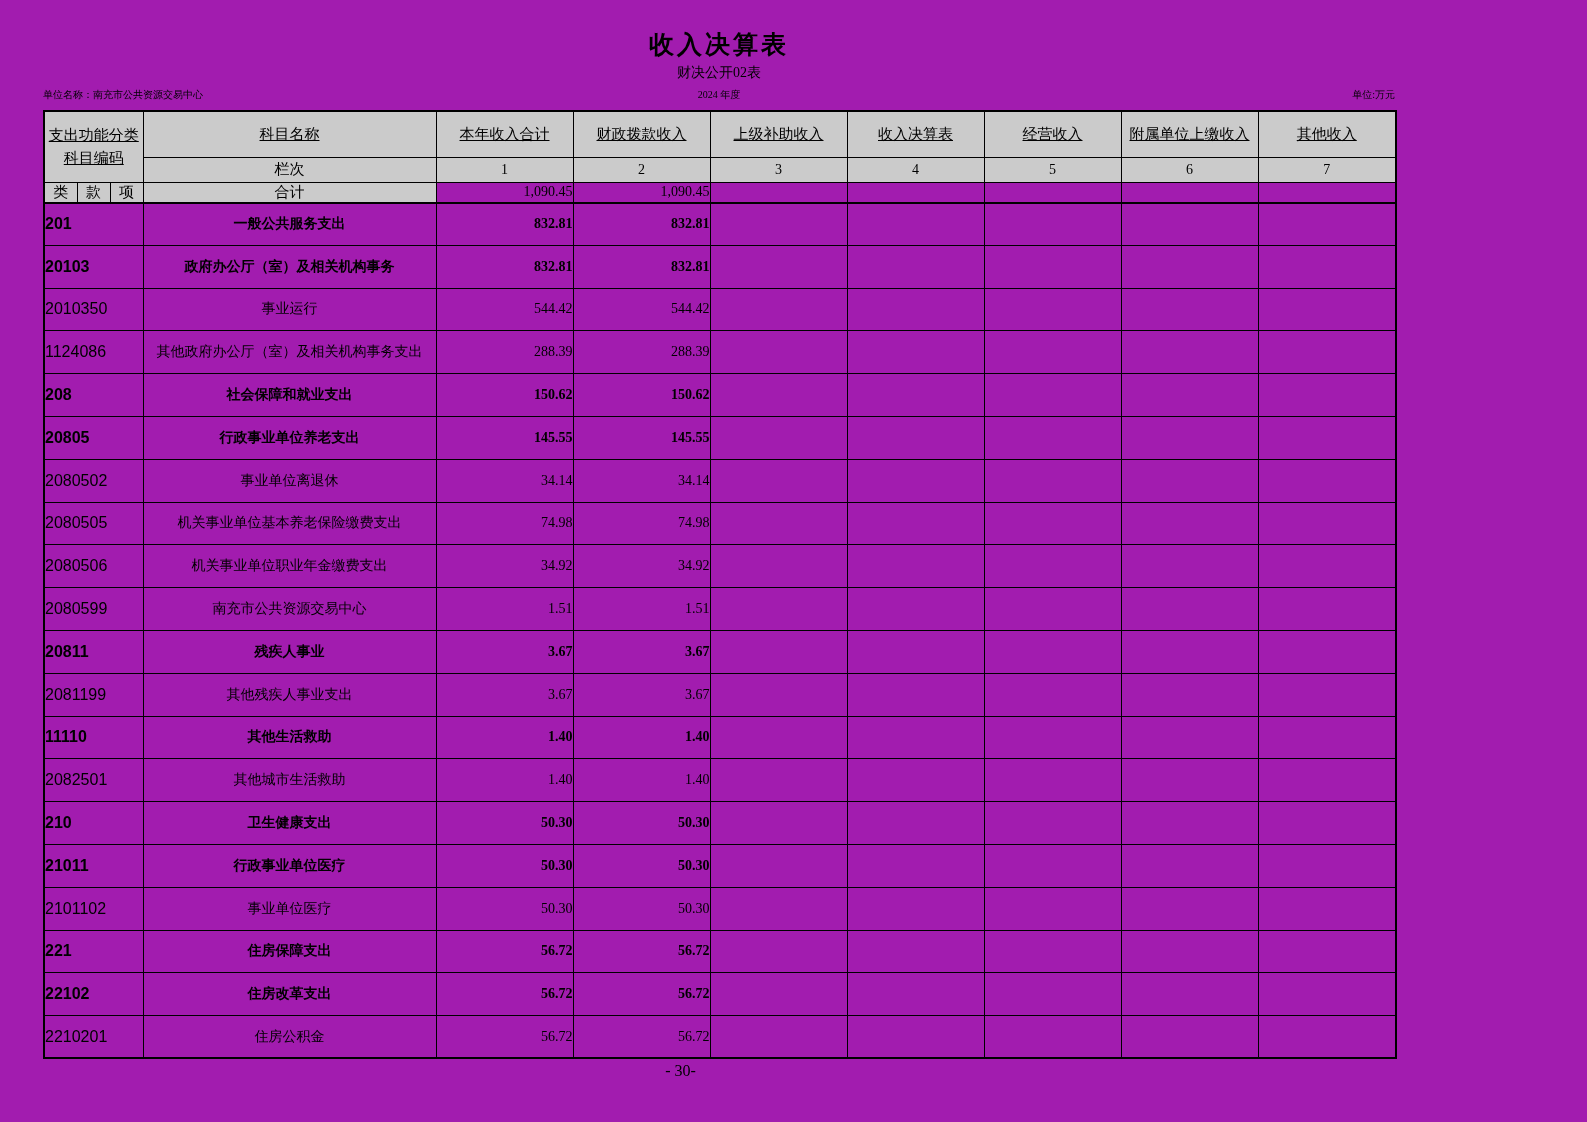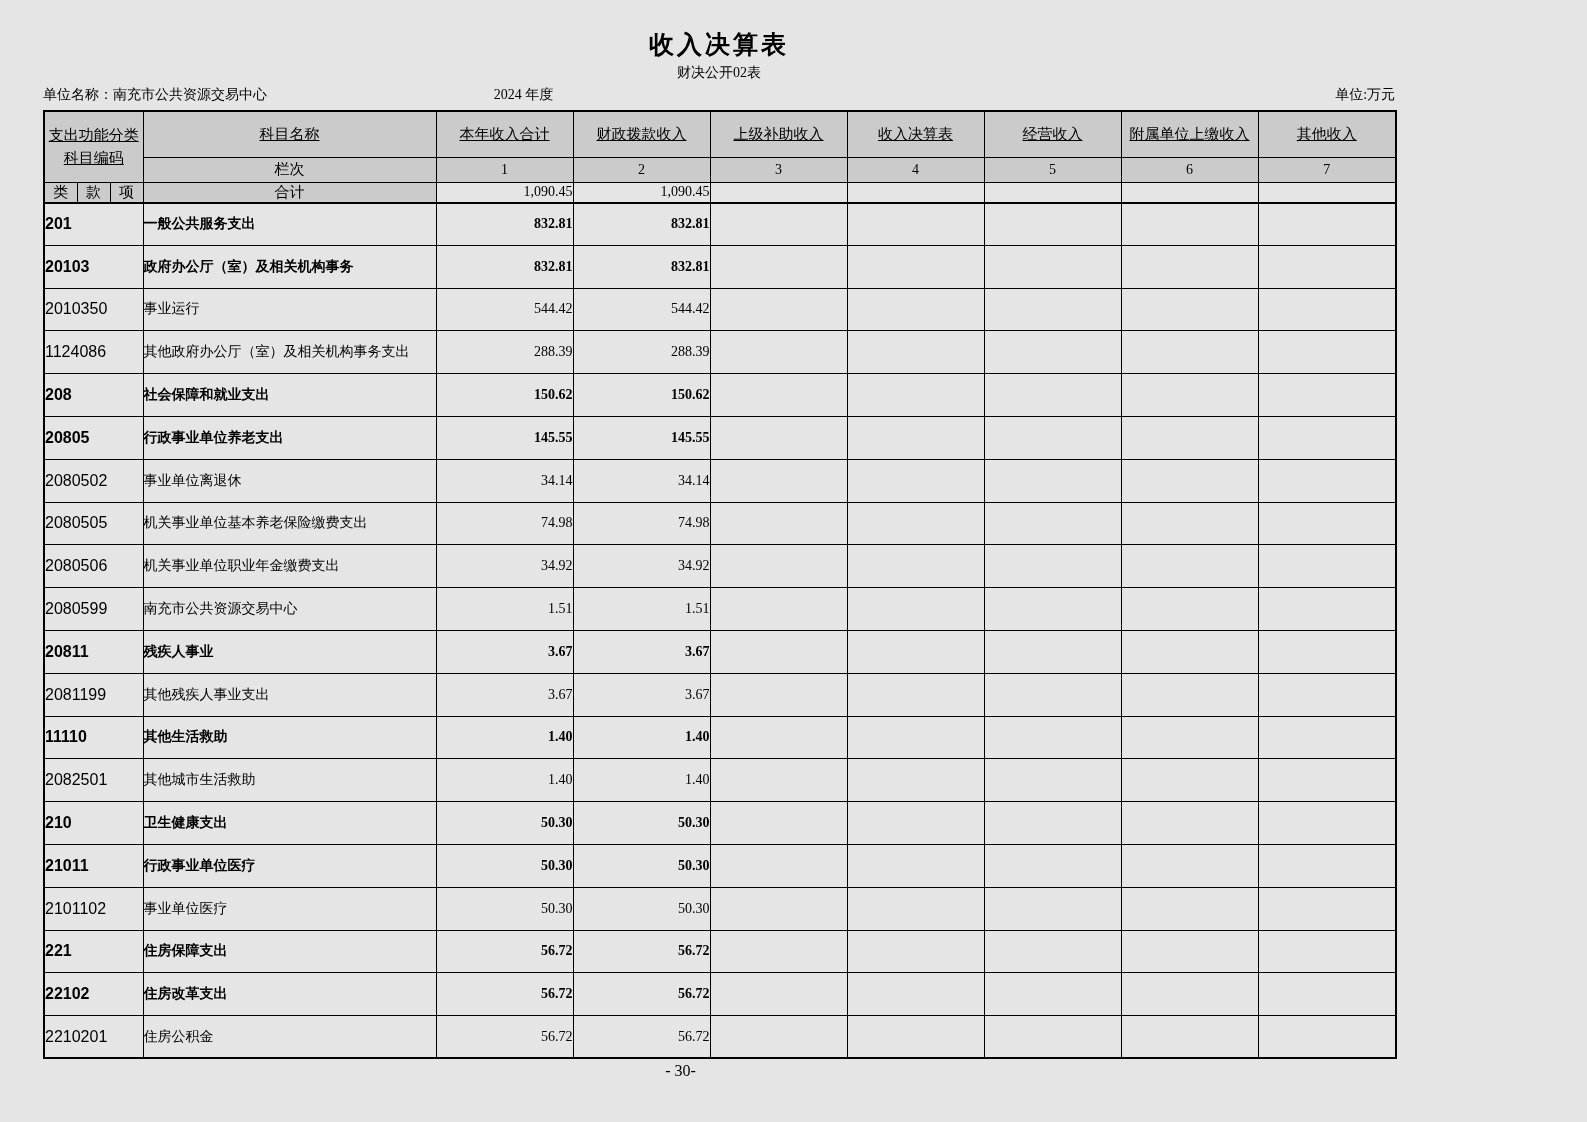--- a/index.html
+++ b/index.html
@@ -1,20 +1,20 @@
 <!DOCTYPE html>
 <html><head>
 <meta charset="utf-8">
 <style>
   html, body { margin: 0; padding: 0; background: #ffffff; }
   .page {
     position: relative;
     width: 1587px;
     height: 1122px;
-    background: #e5e5e5;
+    background: #a21caf;
     color: #000000;
     font-family: "Liberation Serif", serif;
     overflow: hidden;
   }
   .doc-title {
     position: absolute;
     top: 28px;
     left: 43px;
     width: 1352px;
     text-align: center;
@@ -29,25 +29,25 @@
     width: 1352px;
     text-align: center;
     font-size: 14px;
   }
   .meta-row {
     position: absolute;
     top: 86px;
     left: 43px;
     width: 1352px;
     display: flex;
-    font-size: 14px;
+    font-size: 10px;
     line-height: 18px;
   }
   .meta-row .meta-left   { flex: 1; text-align: left; }
-  .meta-row .meta-center { flex: 1; text-align: left; }
+  .meta-row .meta-center { flex: 1; text-align: center; }
   .meta-row .meta-right  { flex: 1; text-align: right; }
 
   table.main-table {
     position: absolute;
     top: 110px;
     left: 43px;
     width: 1352px;
     border-collapse: collapse;
     table-layout: fixed;
     border: 2px solid #000;
@@ -73,21 +73,21 @@
   td.hnum { font-size: 14px; }
   tr.data-row { height: 42.8px; }
   td.code-cell {
     font-family: "Liberation Sans", sans-serif;
     font-size: 16px;
     text-align: left;
     padding-left: 2px;
   }
   td.name-cell {
     font-size: 14px;
-    text-align: left;
+    text-align: center;
     padding-left: 3px;
   }
   td.num-cell {
     font-size: 14px;
     text-align: right;
     padding-right: 3px;
   }
   td.total-label { text-align: center; font-size: 15px; }
   tr.bold td { font-weight: bold; }
   .page-number {

